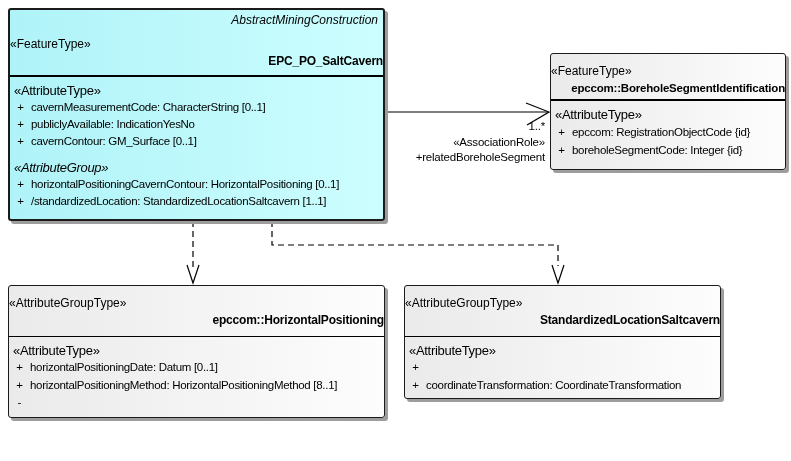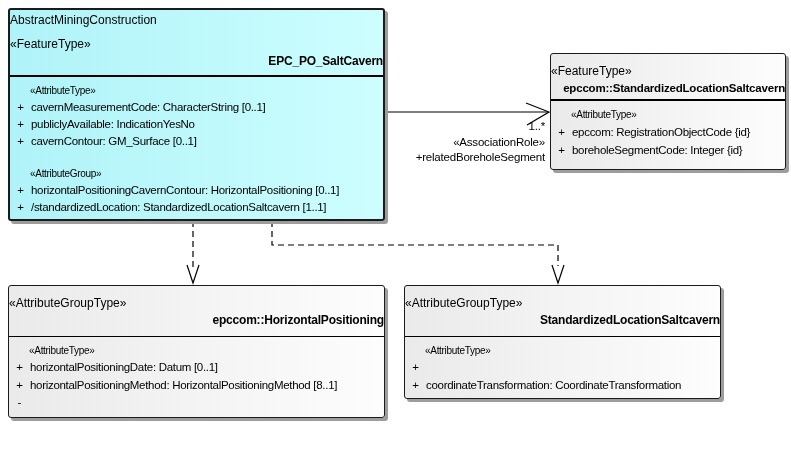--- a/index.html
+++ b/index.html
@@ -8,35 +8,35 @@
     font-family:"Liberation Sans", sans-serif; color:#000; overflow:hidden;
   }
   .uml-box {
     position:absolute; border:1px solid #1b1b1b; border-radius:3px;
     box-shadow:3px 3px 0 #9d9d9d; box-sizing:border-box;
   }
   .feature-fill { background:linear-gradient(90deg,#aff3f8 0%,#cdfeff 100%); }
   .gray-fill   { background:linear-gradient(90deg,#eaeaea 0%,#fdfdfd 100%); }
 
   .hdr { box-sizing:border-box; }
-  .hdr .note  { font-size:12px; padding:3px 5px 0 0; }
+  .hdr .note  { font-style:italic; font-size:12px; text-align:right; padding:3px 5px 0 0; }
   .hdr .stereo{ font-size:12px; text-align:left; }
   .hdr .cname { font-size:12px; font-weight:bold; text-align:right; letter-spacing:-0.2px; white-space:nowrap; }
 
   .body { box-sizing:border-box; padding-top:5px; }
-  .sec  { font-size:10px; letter-spacing:-0.3px; padding-left:20px; line-height:17px; }
+  .sec  { font-size:13px; letter-spacing:-0.3px; padding-left:4px; line-height:17px; }
   .attr { display:flex; line-height:17px; }
   .vis  { width:21px; flex:0 0 21px; text-align:center; font-size:11.5px; }
   .atext{ font-size:11.5px; letter-spacing:-0.3px; white-space:nowrap; }
 
   
   .box-salt { left:8px; top:8px; width:377px; height:213px; border-width:2px; }
   .box-salt .hdr { height:67px; border-bottom:2px solid #000; }
   .box-salt .hdr .stereo { margin-top:9px; }
-  .box-salt .sec2 { margin-top:15px; }
+  .box-salt .sec2 { margin-top:9px;font-style:italic; }
 
   
   .box-borehole { left:550px; top:53px; width:236px; height:117px; }
   .box-borehole .hdr { height:47px; border-bottom:2px solid #000; padding-top:9px; }
   .box-borehole .hdr .cname { font-size:11.5px; }
   .box-borehole .attr { line-height:18px; }
 
   
   .box-horizontal { left:8px; top:285px; width:377px; height:133px; }
   .box-horizontal .hdr { height:51px; border-bottom:1px solid #000; padding-top:9px; }
@@ -102,21 +102,21 @@
       <div class="attr">
         <span class="vis">+</span>
         <span class="atext">/standardizedLocation: StandardizedLocationSaltcavern [1..1]</span>
       </div>
     </div>
   </div>
 
   <div class="uml-box gray-fill box-borehole">
     <div class="hdr">
       <div class="stereo">«FeatureType»</div>
-      <div class="cname">epccom::StandardizedLocationSaltcavern</div>
+      <div class="cname">epccom::BoreholeSegmentIdentification</div>
     </div>
     <div class="body">
       <div class="sec">«AttributeType»</div>
       <div class="attr">
         <span class="vis">+</span>
         <span class="atext">epccom: RegistrationObjectCode {id}</span>
       </div>
       <div class="attr">
         <span class="vis">+</span>
         <span class="atext">boreholeSegmentCode: Integer {id}</span>

